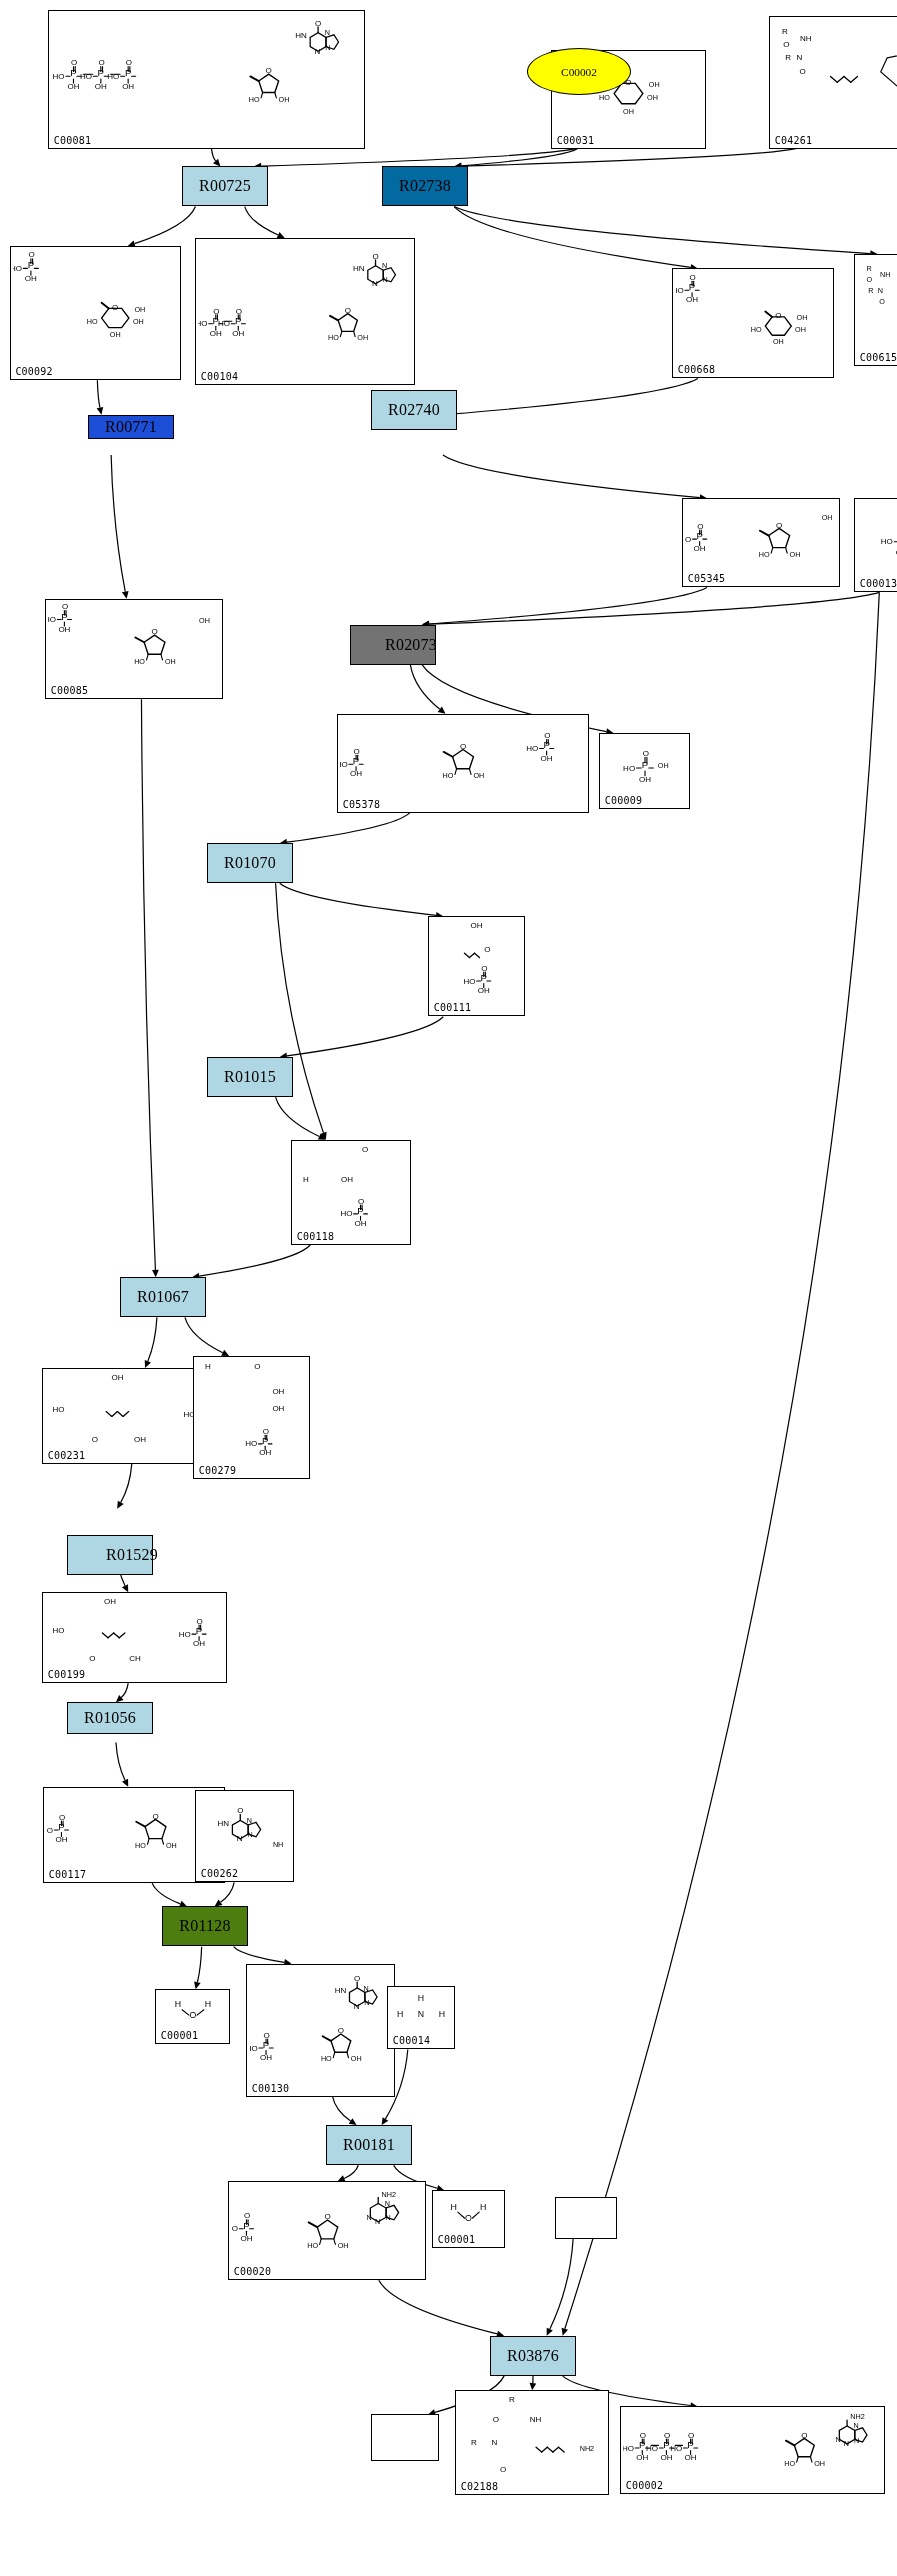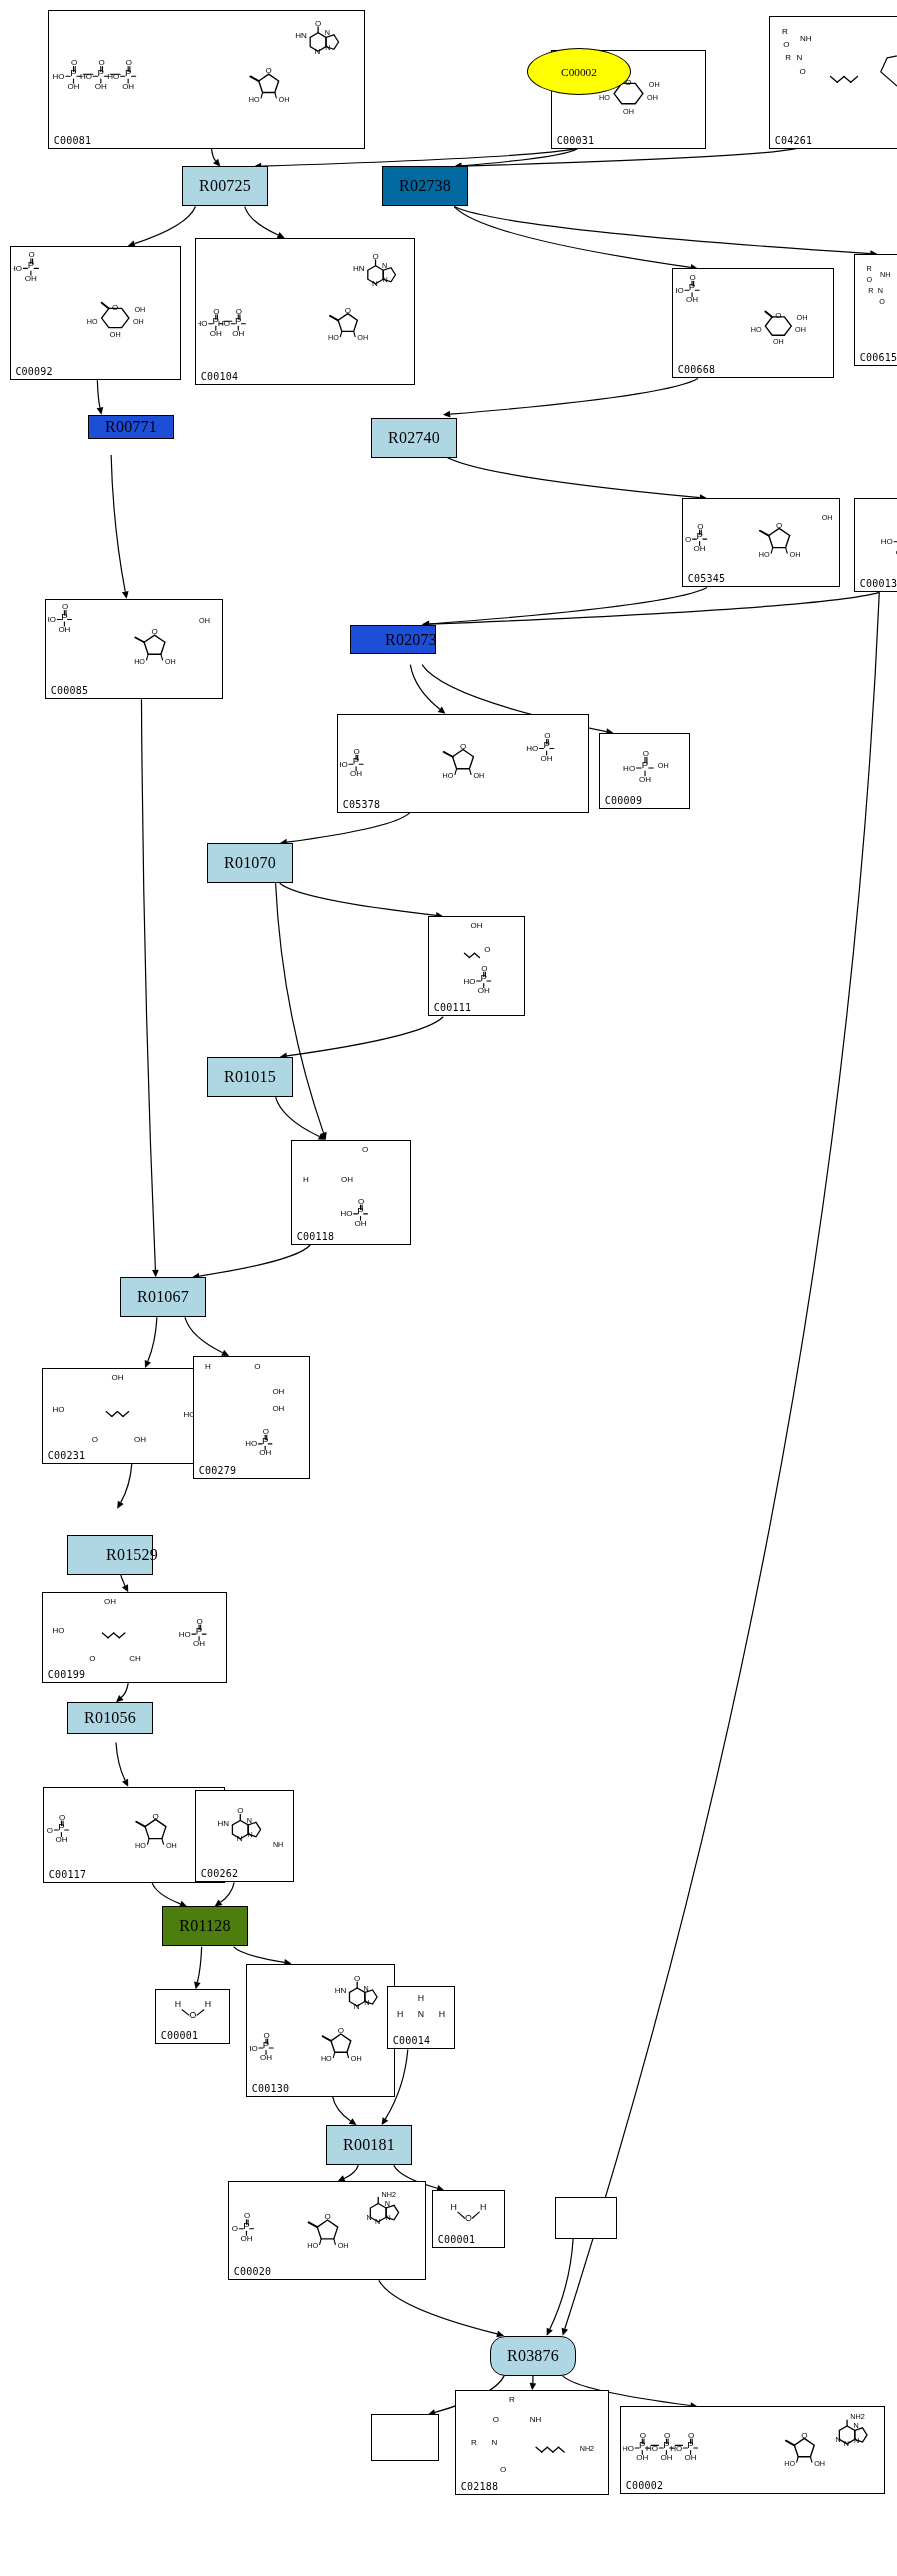--- a/index.html
+++ b/index.html
@@ -844,25 +844,25 @@
             <text x="289.78" y="25.200000000000003" font-family="Liberation Sans, sans-serif" font-size="9" fill="#000" stroke="none" text-anchor="middle">N</text>
             <text x="290.58" y="42.800000000000004" font-family="Liberation Sans, sans-serif" font-size="9" fill="#000" stroke="none" text-anchor="middle">N</text>
           </g>
         </svg>
       </div>
       <div class="cid">C00002</div>
     </div>
     <div class="rbox" style="left: 182px; top: 166px; width: 86px; height: 40px; background: rgb(175, 215, 227);">R00725</div>
     <div class="rbox" style="left: 382px; top: 166px; width: 86px; height: 40px; background: #0369a1;">R02738</div>
     <div class="rbox" style="left: 60px; top: 415px; width: 86px; height: 24px; background: #1d4ed8; margin-left: 28px;">R00771</div>
-    <div class="rbox" style="left: 371px; top: 418px; width: 86px; height: 40px; background: rgb(175, 215, 227);">R02740</div>
-    <div class="rbox" style="left: 350px; top: 625px; width: 86px; height: 29px; background: #1d4ed8; padding-left: 36px;">R02073</div>
+    <div class="rbox" style="left: 371px; top: 390px; width: 86px; height: 40px; background: rgb(175, 215, 227);">R02740</div>
+    <div class="rbox" style="left: 350px; top: 625px; width: 86px; height: 40px; background: #737373; padding-left: 36px;">R02073</div>
     <div class="rbox" style="left: 207px; top: 843px; width: 86px; height: 40px; background: rgb(175, 215, 227);">R01070</div>
     <div class="rbox" style="left: 207px; top: 1057px; width: 86px; height: 40px; background: rgb(175, 215, 227);">R01015</div>
     <div class="rbox" style="left: 120px; top: 1277px; width: 86px; height: 40px; background: rgb(175, 215, 227); text-align: right;">R01067</div>
     <div class="rbox" style="left: 67px; top: 1535px; width: 86px; height: 40px; background: rgb(175, 215, 227); padding-left: 44px;">R01529</div>
     <div class="rbox" style="left: 67px; top: 1702px; width: 86px; height: 32px; background: rgb(175, 215, 227);">R01056</div>
     <div class="rbox" style="left: 162px; top: 1906px; width: 86px; height: 40px; background: #4d7c0f;">R01128</div>
     <div class="rbox" style="left: 326px; top: 2125px; width: 86px; height: 40px; background: rgb(175, 215, 227);">R00181</div>
-    <div class="rbox" style="left: 490px; top: 2336px; width: 86px; height: 40px; background: rgb(175, 215, 227); border-radius: 15px;">R03876</div>
+    <div class="rbox" style="left: 490px; top: 2336px; width: 86px; height: 40px; background: rgb(175, 215, 227);">R03876</div>
     <div class="ell" style="left: 527px; top: 48px; width: 104px; height: 47px; background: rgb(255, 255, 0);">C00002</div>
   </div>
 
 
 </body></html>

